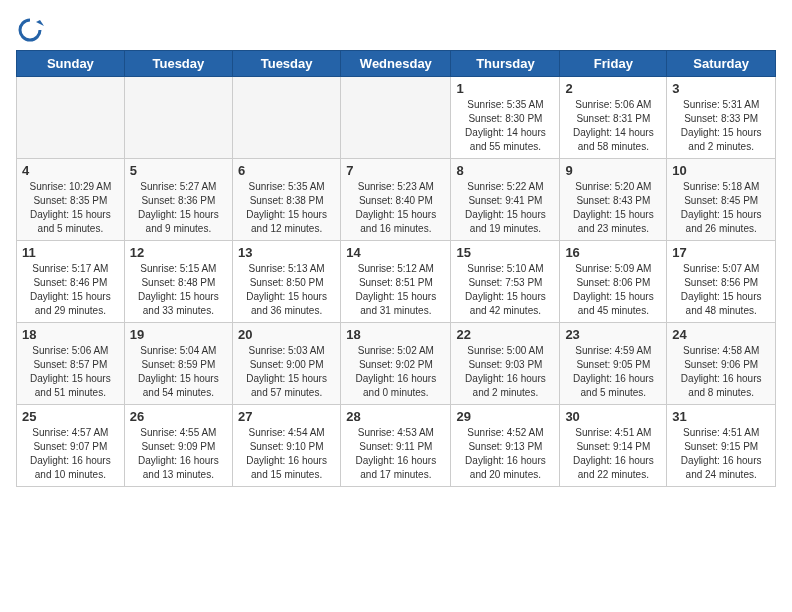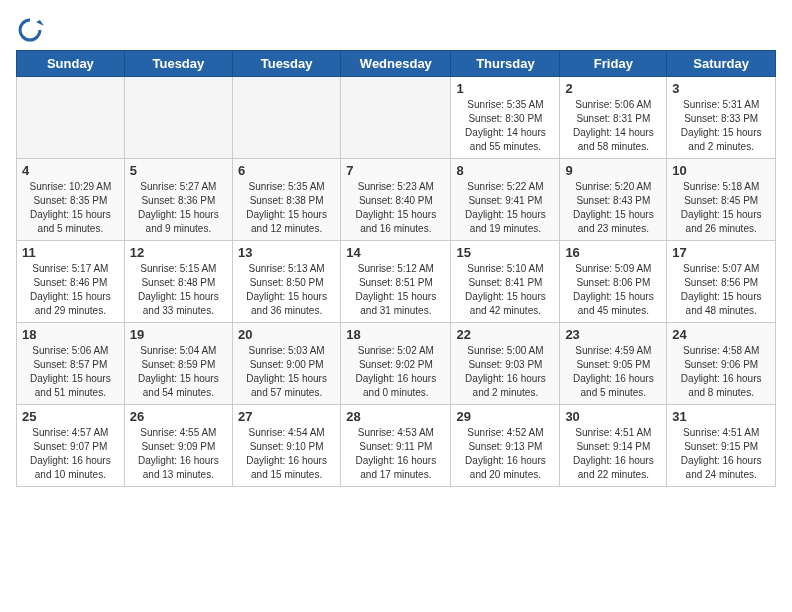--- a/index.html
+++ b/index.html
@@ -258,21 +258,21 @@
             <div>Sunrise: 5:12 AM</div>
             <div>Sunset: 8:51 PM</div>
             <div>Daylight: 15 hours</div>
             <div>and 31 minutes.</div>
           </div>
         </td>
         <td>
           <div class="day-number">15</div>
           <div class="day-info">
             <div>Sunrise: 5:10 AM</div>
-            <div>Sunset: 8:41 PM</div>
+            <div>Sunset: 7:53 PM</div>
             <div>Daylight: 15 hours</div>
             <div>and 42 minutes.</div>
           </div>
         </td>
         <td>
           <div class="day-number">16</div>
           <div class="day-info">
             <div>Sunrise: 5:09 AM</div>
             <div>Sunset: 8:06 PM</div>
             <div>Daylight: 15 hours</div>

